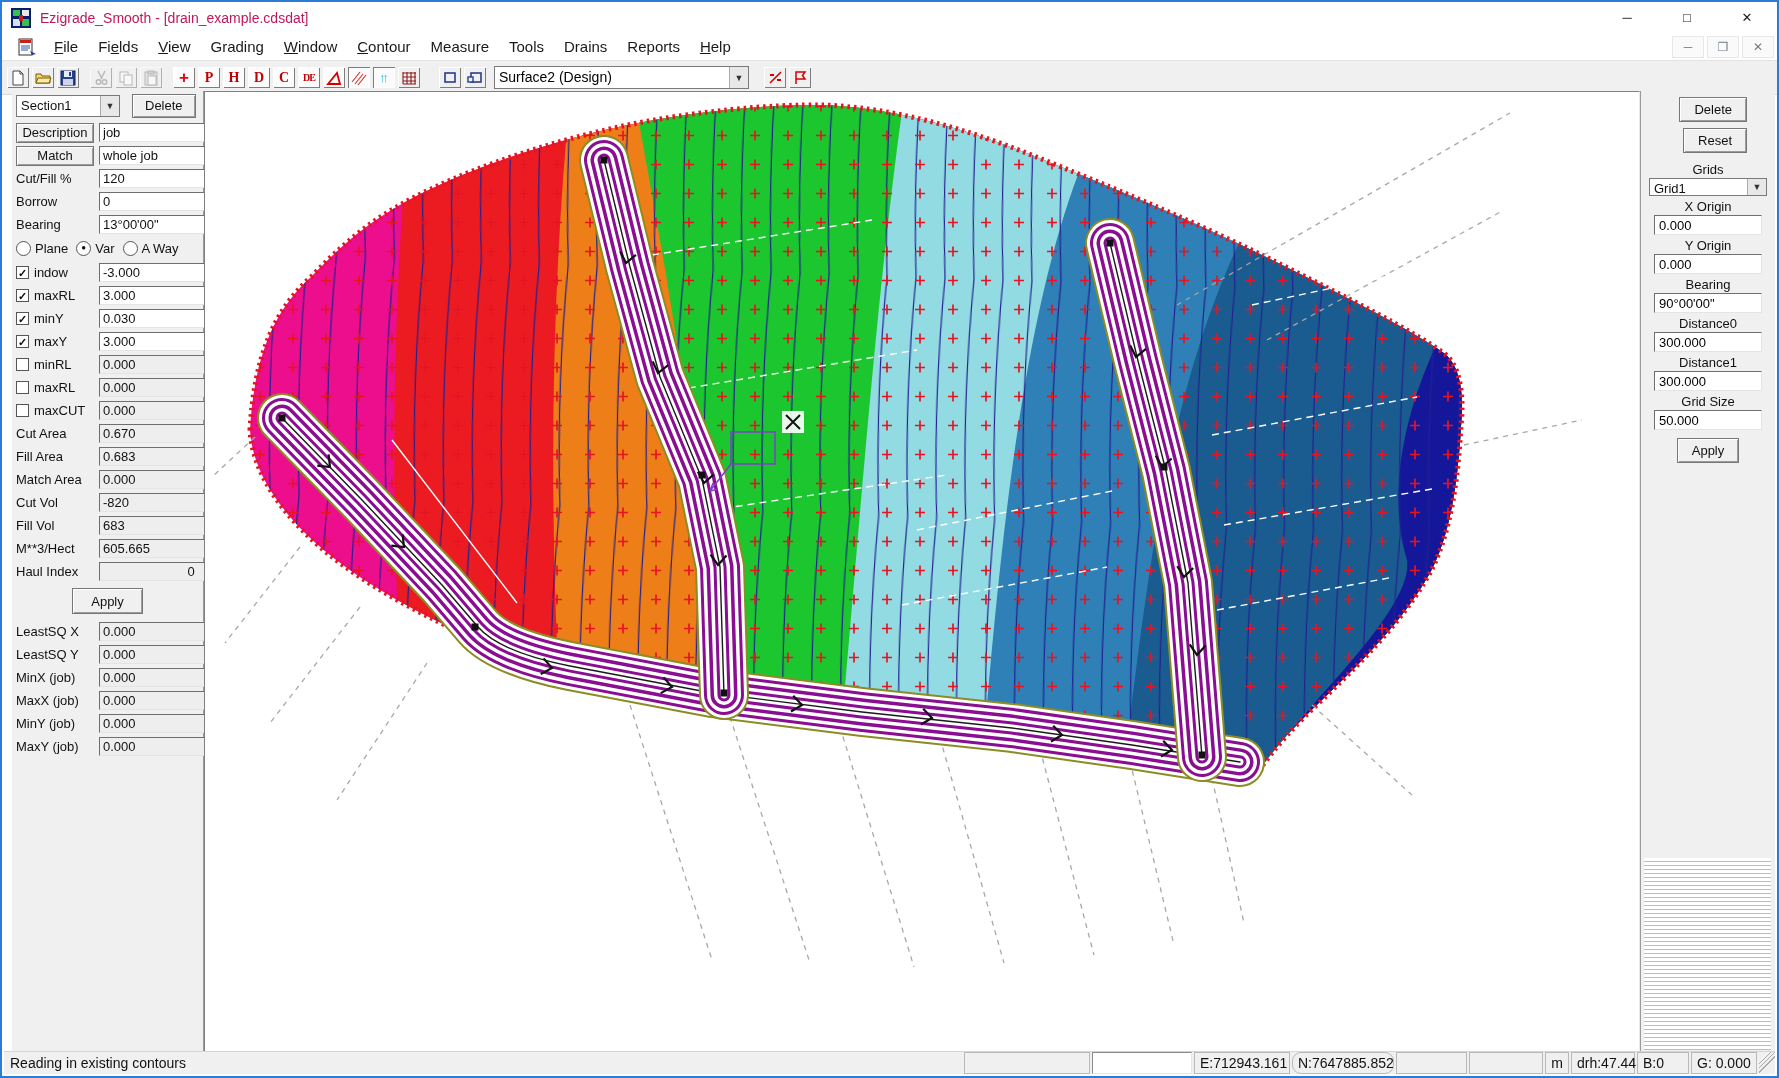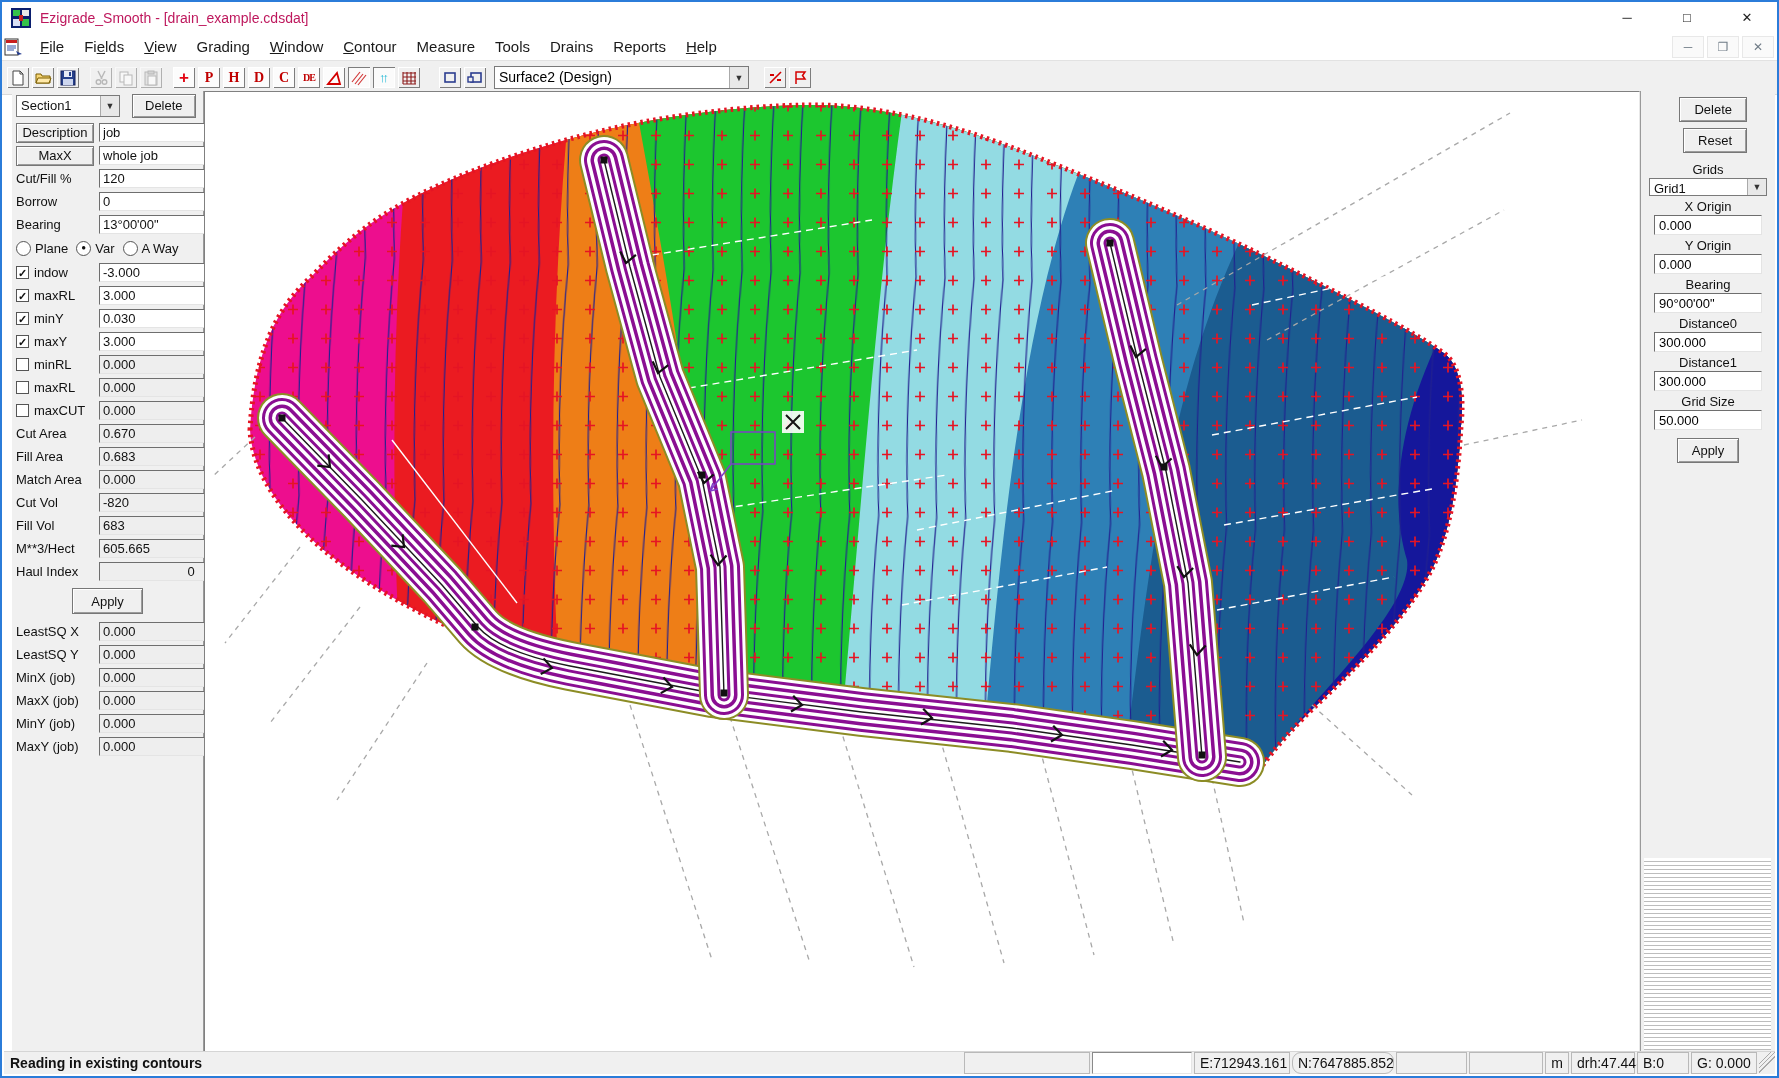--- a/index.html
+++ b/index.html
@@ -8,21 +8,21 @@
   .win{position:absolute;inset:0;border:2px solid #2b7cd9;box-sizing:border-box;background:#fff;}
 
   
   .titlebar{height:31px;background:#fff;display:flex;align-items:center;padding:0 0 0 8px;}
   .appicon{width:22px;height:22px;margin-right:8px;flex:0 0 auto;}
   .title-text{font-size:14px;color:#be185d;flex:1 1 auto;white-space:nowrap;}
   .cap-btn{width:60px;height:29px;display:flex;align-items:center;justify-content:center;
            font-size:13px;color:#222;}
 
   
-  .menubar{height:27px;background:#fff;display:flex;align-items:center;padding-left:0;
+  .menubar{height:27px;background:#fff;display:flex;align-items:center;padding-left:14px;
            border-bottom:1px solid #e2e2e2;font-size:15px;color:#1a1a1a;}
   .mdiicon{width:20px;height:18px;margin:0 6px 0 2px;}
   .menu-item{padding:2px 10px;white-space:nowrap;}
   .menu-item u{text-decoration:underline;}
   .menu-spacer{flex:1 1 auto;}
   .mdi-ctl{width:30px;height:20px;margin-right:3px;display:flex;align-items:center;justify-content:center;
            color:#6f7b86;font-size:12px;border:1px solid #e8e8e8;background:#fafafa;}
 
   
   .toolbar{height:29px;background:#f0f0f0;display:flex;align-items:center;padding:2px 4px;
@@ -90,21 +90,21 @@
         font-family:"Liberation Sans",sans-serif;box-sizing:border-box;}
   .rcombo{display:flex;height:18px;border:1px solid #7a7a7a;background:#fff;width:118px;box-sizing:border-box;}
   .stripes{position:absolute;bottom:2px;left:3px;right:4px;height:192px;background:
      repeating-linear-gradient(to bottom,#ffffff 0px,#ffffff 3px,#bdbdbd 3px,#bdbdbd 4px);}
 
   
   .statusbar{position:absolute;left:2px;right:2px;bottom:2px;height:22px;background:#f0f0f0;
              display:flex;align-items:stretch;font-size:14px;color:#111;border-top:1px solid #d5d5d5;}
   .seg{border:1px solid #b9b9b9;background:#f0f0f0;display:flex;align-items:center;
        padding:0 5px;margin-right:2px;box-sizing:border-box;white-space:nowrap;}
-  .seg.msg{flex:1 1 auto;border-color:#f0f0f0;font-weight:bold;}
+  .seg.msg{flex:1 1 auto;border-color:#f0f0f0;}
   .seg.inputseg{background:#fff;border-color:#8a8a8a #e6e6e6 #e6e6e6 #8a8a8a;}
   .grip{width:16px;background:
      linear-gradient(135deg,transparent 0 8px,#aaa 8px 9px,transparent 9px 11px,#aaa 11px 12px,transparent 12px 14px,#aaa 14px 15px,transparent 15px);}
 
   .map-svg{position:absolute;left:0;top:0;}
 </style>
 </head>
 <body>
 
 <div class="win">
@@ -267,21 +267,21 @@
           <div class="combo-arrow">▼</div>
         </div>
         <div class="pbtn" style="margin-left:12px;height:22px;padding:0 12px;">Delete</div>
       </div>
 
       <div class="lrow">
           <div class="lbtn">Description</div>
           <input class="fld" value="job" style="">
         </div>
       <div class="lrow">
-          <div class="lbtn">MaxX</div>
+          <div class="lbtn">Match</div>
           <input class="fld" value="whole job" style="">
         </div>
       <div class="lrow">
           <span class="llabel">Cut/Fill %</span>
           <input class="fld" value="120" style="">
         </div>
       <div class="lrow">
           <span class="llabel">Borrow</span>
           <input class="fld" value="0" style="">
         </div>

